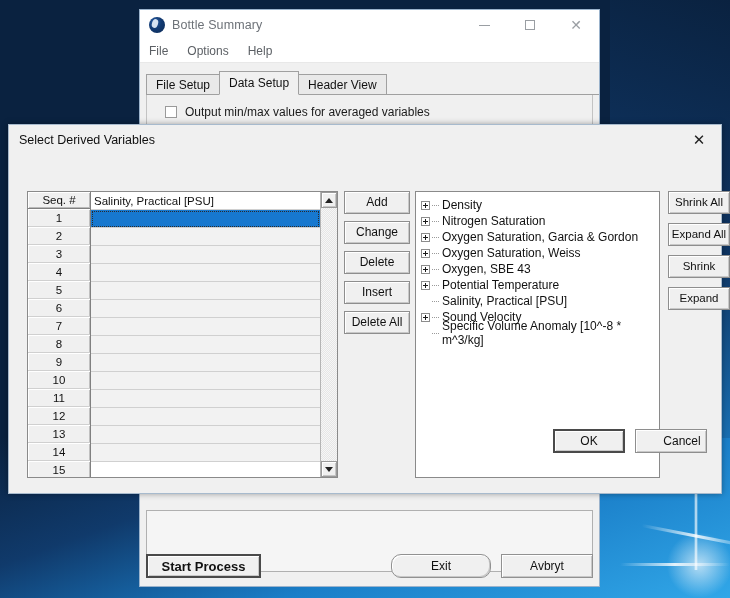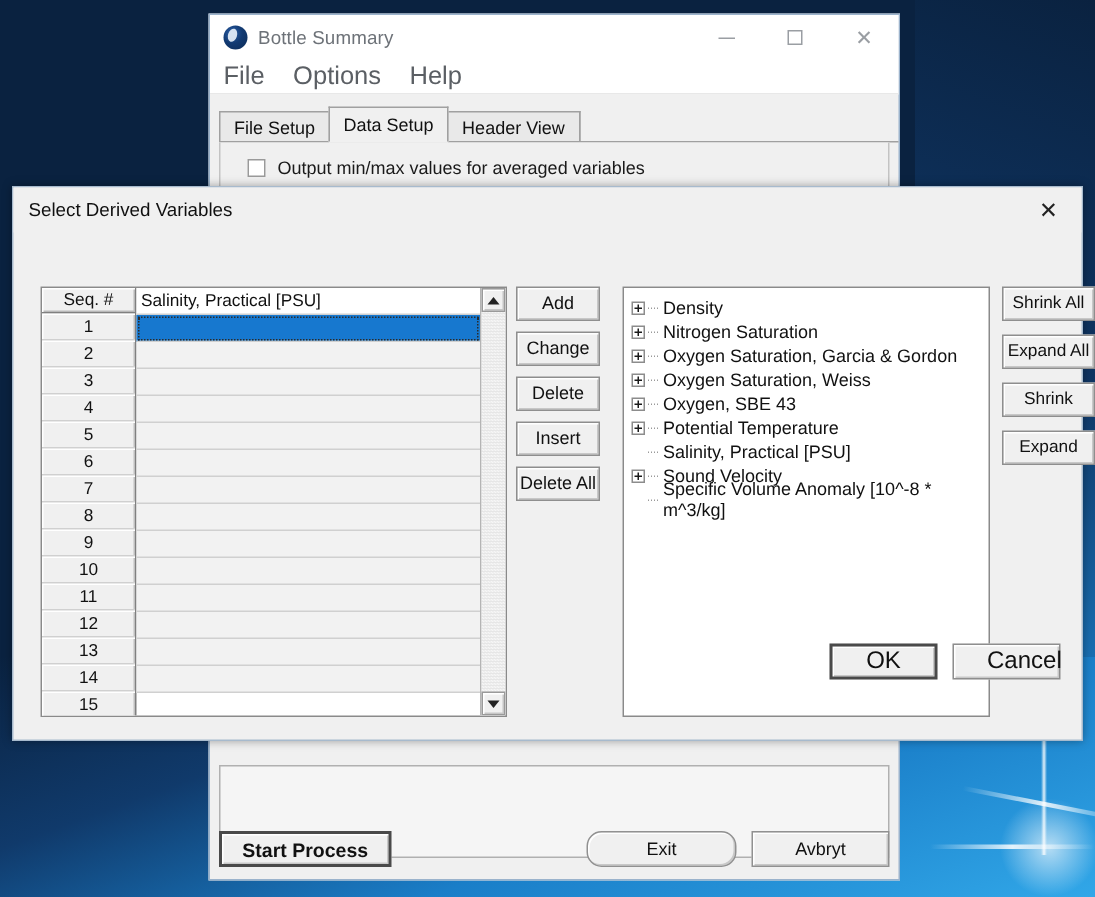--- a/index.html
+++ b/index.html
@@ -82,21 +82,21 @@
   #btn-close { right: 0px; }
   #btn-min .g { width: 11px; height: 1px; background: #9a9ea3; }
   #btn-max .g { width: 10px; height: 10px; border: 1px solid #9a9ea3; box-sizing: border-box; }
   #btn-close .g { font-size: 14px; line-height: 14px; color: #9a9ea3; }
 
   #app-menubar {
     height: 22px; background: #ffffff;
     display: flex; align-items: center; padding-left: 9px;
     border-bottom: 1px solid #e8e8e8;
   }
-  .menu-item { font-size: 17px; color: #5b5f64; margin-right: 19px; }
+  .menu-item { font-size: 12px; color: #5b5f64; margin-right: 19px; }
 
   #app-tabstrip {
     position: relative; height: 25px; margin: 6px 0 0 6px;
     border-bottom: 1px solid #a0a0a0;
     display: flex; align-items: flex-end;
   }
   .tab {
     position: relative; height: 20px; line-height: 20px;
     padding: 0 9px; font-size: 12px; color: #111;
     border-left: 1px solid #a0a0a0; border-top: 1px solid #a0a0a0; border-right: 1px solid #a0a0a0;
@@ -203,21 +203,21 @@
   #sb-down { position: absolute; bottom: 0; left: 0; }
   #sb-down .arr { border-left: 4px solid transparent; border-right: 4px solid transparent; border-top: 5px solid #222; }
   #sb-track {
     position: absolute; left: 0; top: 16px; bottom: 16px; width: 16px;
     background: repeating-conic-gradient(#f6f6f6 0% 25%, #e6e6e6 0% 50%) 0 0 / 2px 2px;
   }
 
   
   #mid-buttons { position: absolute; left: 335px; top: 36px; width: 62px; }
   .midbtn {
-    width: 56px; height: 23px; line-height: 21px; text-align: center;
+    width: 66px; height: 23px; line-height: 21px; text-align: center;
     margin-bottom: 7px; font-size: 12px; color: #111;
     background: #f0f0f0; border: 1px solid #8e8e8e; box-sizing: border-box;
     box-shadow: inset 1px 1px 0 #ffffff, inset -1px -1px 0 #c8c8c8;
   }
 
   
   #tree {
     position: absolute; left: 406px; top: 36px; width: 245px; height: 287px;
     background: #ffffff; border: 1px solid #8a8a8a; box-sizing: border-box;
     padding: 5px 0 0 5px; overflow: hidden;
@@ -245,21 +245,21 @@
   .rbtn {
     width: 62px; height: 23px; line-height: 21px; text-align: center;
     margin-bottom: 9px; font-size: 11.5px; color: #111;
     background: #f0f0f0; border: 1px solid #8e8e8e; box-sizing: border-box;
     box-shadow: inset 1px 1px 0 #ffffff, inset -1px -1px 0 #c8c8c8;
   }
 
   
   #dlg-ok, #dlg-cancel {
     position: absolute; bottom: 12px; width: 72px; height: 24px;
-    line-height: 22px; text-align: center; font-size: 16px; color: #111;
+    line-height: 22px; text-align: center; font-size: 12px; color: #111;
     background: #f0f0f0; border: 1px solid #8e8e8e; box-sizing: border-box;
     box-shadow: inset 1px 1px 0 #ffffff, inset -1px -1px 0 #c8c8c8;
     margin-left: 48px;
   }
   #dlg-ok { right: 96px; border: 2px solid #4a4a4a; line-height: 20px; }
   #dlg-cancel { right: 14px; padding-left: 22px; }
 </style>
 </head>
 <body>
 

